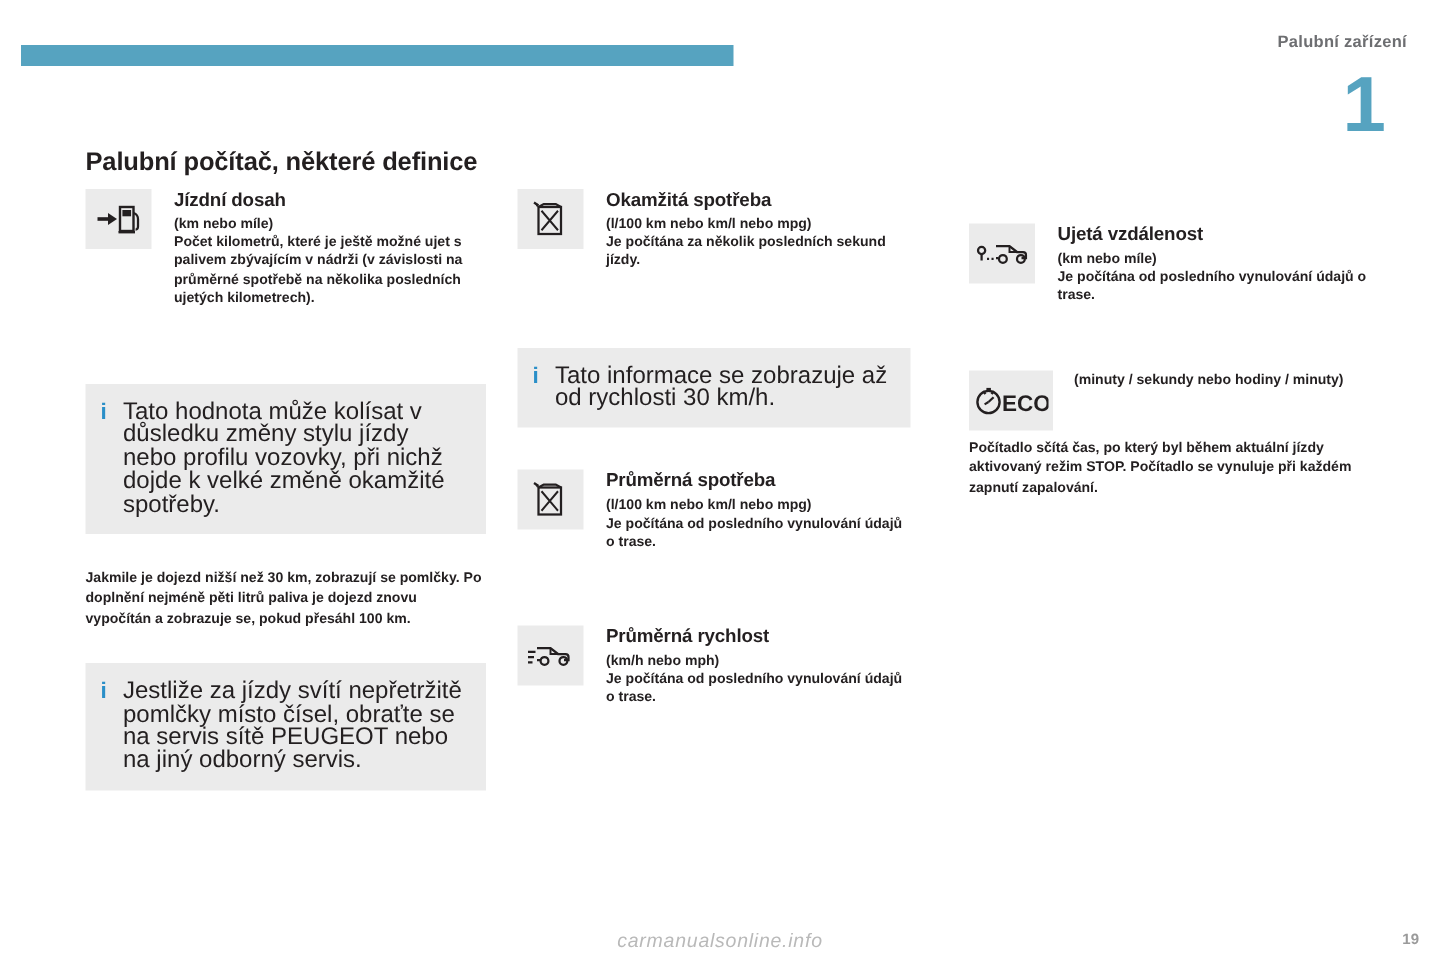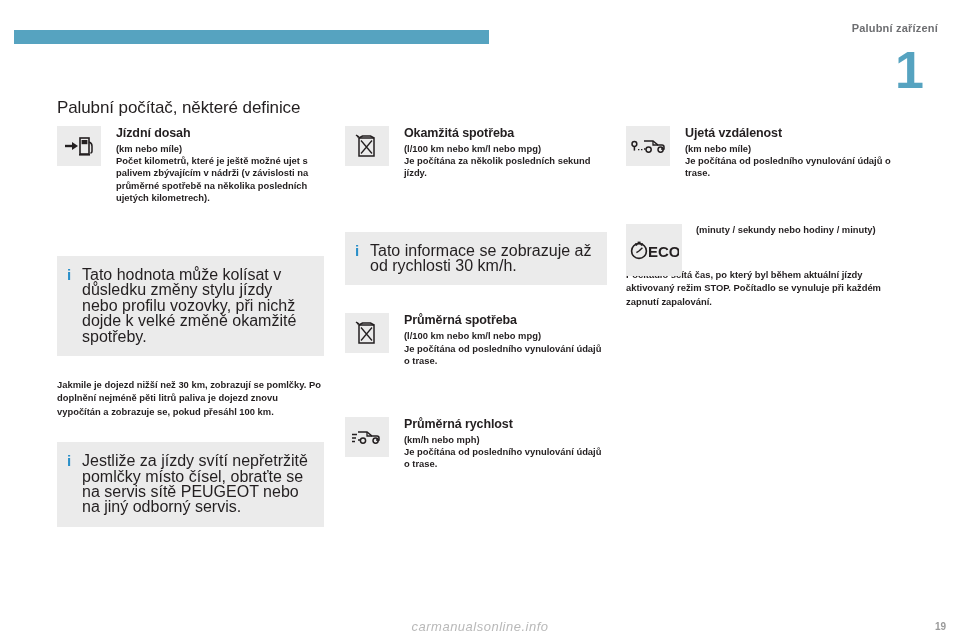--- a/index.html
+++ b/index.html
@@ -22,28 +22,28 @@
     letter-spacing:.2px;
   }
   .chapter-badge{
     position:absolute;left:895px;top:44px;
     font-size:52px;line-height:52px;font-weight:bold;color:#56a3c0;
     font-family:"Liberation Sans", sans-serif;
   }
   
   .page-title{
     position:absolute;left:57px;top:98px;
-    font-size:17px;font-weight:normal;color:#231f20;
+    font-size:17px;font-weight:bold;color:#231f20;
     letter-spacing:-.1px;
   }
   
   .col{position:absolute;top:126px;}
   .col-1{left:57px;width:267px;}
   .col-2{left:345px;width:262px;}
-  .col-3{left:626px;width:285px;}
+  .col-3{left:646px;width:285px;margin-top:23px;}
 
   .block{position:relative;margin-bottom:6px;}
   .icon-box{
     position:absolute;left:0;top:0;
     width:44px;height:40px;background:#ebebeb;
     display:flex;align-items:center;justify-content:center;
   }
   .icon-box svg{display:block;}
   .block-body{margin-left:59px;}
   h3.entry-title{
@@ -213,21 +213,21 @@
     <div class="block-body">
       <h3 class="entry-title">Ujetá vzdálenost</h3>
       <p class="entry-text">(km nebo míle)</p>
       <p class="entry-text">Je počítána od posledního vynulování údajů o trase.</p>
     </div>
   </div>
 
   <div style="height:38px"></div>
 
   <div class="block">
-    <div class="icon-box" style="width:56px;height:52px">
+    <div class="icon-box" style="width:56px;height:40px">
       <svg width="50" height="22" viewBox="0 0 50 22">
         <circle cx="10" cy="12" r="7.4" stroke="#231f20" stroke-width="1.6" fill="none"></circle>
         <path d="M6.4 4.6 l1.6 2 M13.6 4.6 l-1.6 2" stroke="#231f20" stroke-width="1.6"></path>
         <rect x="8.6" y="2.6" width="3" height="2" fill="#231f20"></rect>
         <path d="M10 12 l3.4 -3.2" stroke="#231f20" stroke-width="1.5"></path>
         <path d="M10 12 l-2.6 1.6" stroke="#231f20" stroke-width="1.4"></path>
         <text x="19" y="18" font-family="Liberation Sans, sans-serif" font-size="15" font-weight="bold" fill="#231f20">ECO</text>
       </svg>
     </div>
     <div class="block-body" style="margin-left:70px">

